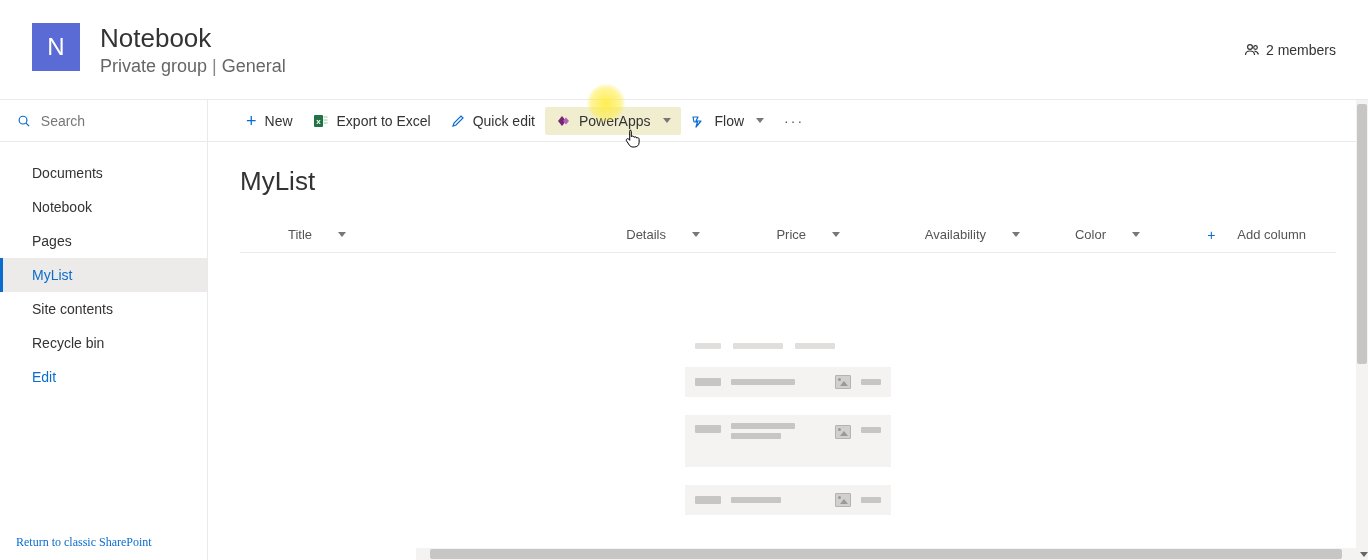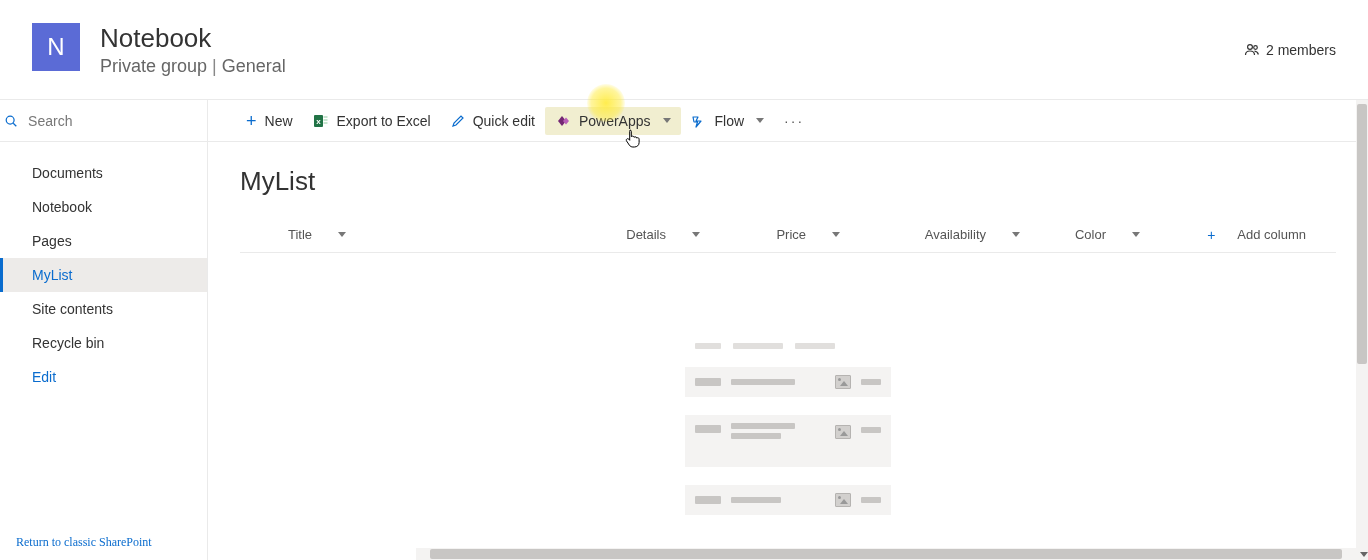--- a/index.html
+++ b/index.html
@@ -25,21 +25,21 @@
   .site-sub .pipe { color: #888; }
   .header-right { display: flex; align-items: center; gap: 6px; color: #333; font-size: 14px; }
   .body { display: flex; height: 460px; }
   .leftpane {
     width: 208px;
     border-right: 1px solid #eaeaea;
     display: flex; flex-direction: column;
   }
   .search-row {
     display: flex; align-items: center; gap: 10px;
-    padding: 10px 4px;
+    padding: 10px 17px;
     height: 42px;
     border-bottom: 1px solid #eaeaea;
     color: #0a6cce;
   }
   .search-row input {
     border: none; outline: none; font-size: 14px; color: #666; width: 100%;
   }
   .search-row input::placeholder { color: #777; }
   .nav { padding-top: 14px; flex: 1; }
   .nav-item {

